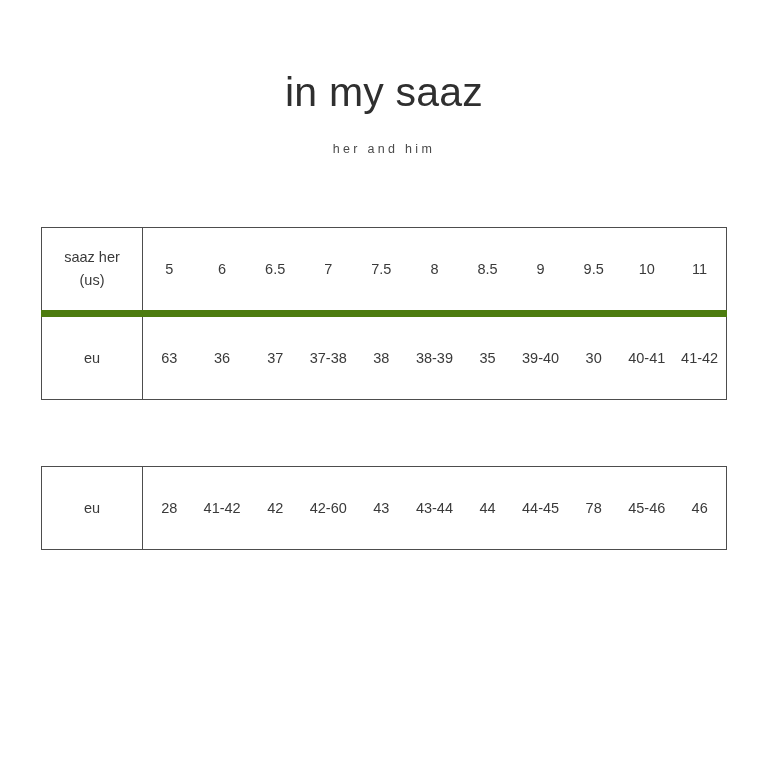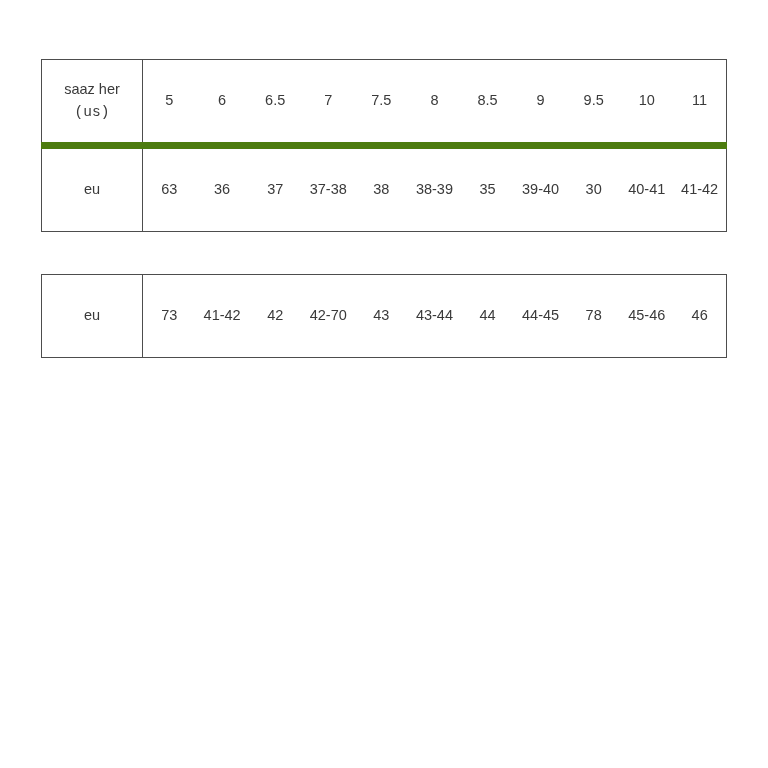--- a/index.html
+++ b/index.html
@@ -37,21 +37,21 @@
   .brand-sub {
     margin-top: 27px;
     font-size: 12.5px;
     letter-spacing: 3.3px;
     color: #4a4a4a;
   }
 
   
   .table-wrap {
     width: 686px;
-    margin: 4px auto;
+    margin: 16px auto;
   }
   .size-table {
     width: 100%;
     border-collapse: collapse;
     table-layout: fixed;
     border: 1px solid #4d4d4d;
   }
   .size-table td {
     border: 0;
     text-align: center;
@@ -66,30 +66,34 @@
   .size-table tr.row-us + tr.row-eu td {
     border-top: 7px solid #4d7c0f;
   }
   .size-table td.label {
     width: 96px;
     border-right: 1px solid #4d4d4d;
     font-size: 14.5px;
     line-height: 1.6;
   }
   .label .l1 { display: block; }
-  .label .l2 { display: block; font-family: Liberation Mono, monospace; }
+  .label .l2 { display: block; }
 
   .gap-1 { height: 55px; }
   .gap-2 { height: 34px; }
 </style>
 </head>
 <body>
 
 <div class="page">
 
+  <div class="brand-block">
+    <div class="brand-title">in my saaz</div>
+    <div class="brand-sub">her and him</div>
+  </div>
 
   <div class="gap-1"></div>
 
   <div class="table-wrap">
     <table class="size-table">
       <tbody>
           <tr class="row-us">
         <td class="label">
           <span class="l1">saaz her</span>
           <span class="l2">(us)</span>
@@ -128,24 +132,24 @@
 
   <div class="gap-2"></div>
 
   <div class="table-wrap">
     <table class="size-table">
       <tbody>
       <tr class="row-eu">
         <td class="label">
           <span class="l1">eu</span>
         </td>
-        <td>73</td>
+        <td>28</td>
         <td>41-42</td>
         <td>42</td>
-        <td>42-70</td>
+        <td>42-60</td>
         <td>43</td>
         <td>43-44</td>
         <td>44</td>
         <td>44-45</td>
         <td>78</td>
         <td>45-46</td>
         <td>46</td>
       </tr>
     </tbody>
       </table>

